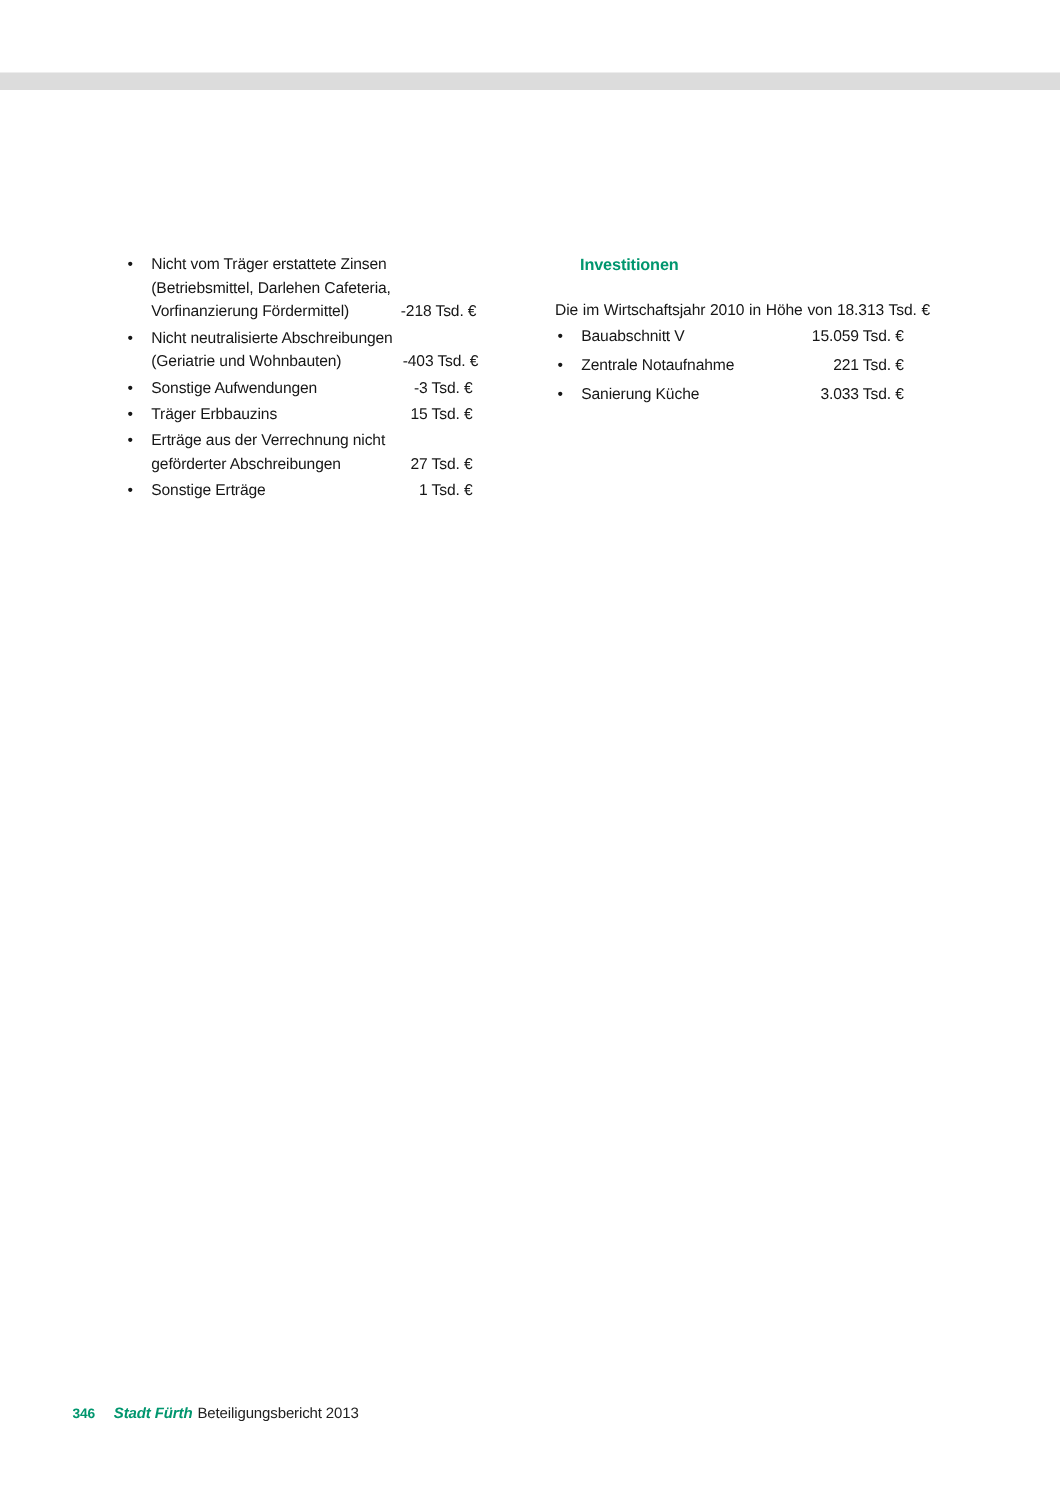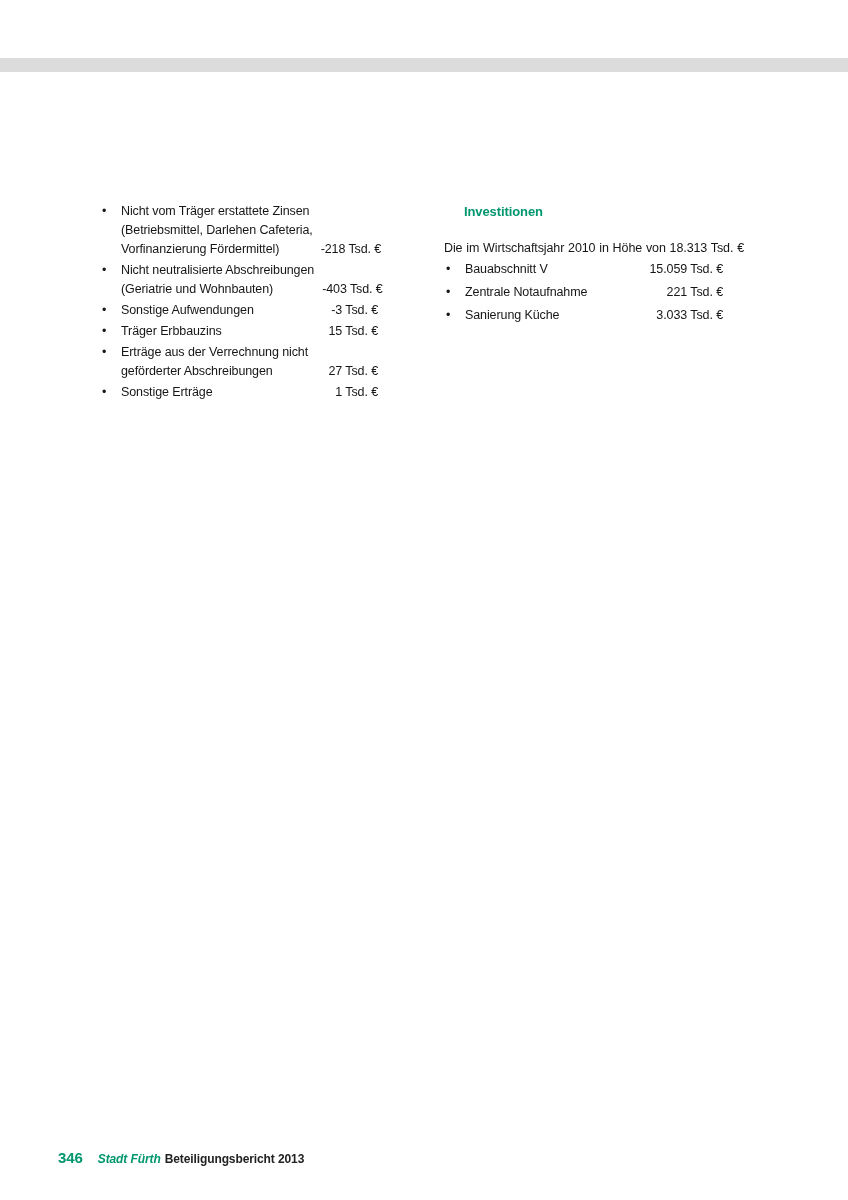--- a/index.html
+++ b/index.html
@@ -80,35 +80,33 @@
   .footer {
     position: absolute;
     left: 58px; top: 1121px;
     display: flex;
     align-items: baseline;
     white-space: nowrap;
   }
   .footer .page-num {
     color: var(--accent-green);
     font-weight: bold;
-    font-size: 15px;
+    font-size: 11px;
     margin-right: 15px;
-    margin-top: 27px;
   }
   .footer .brand {
     color: var(--accent-green);
     font-weight: bold;
     font-size: 12px;
     margin-right: 4px;
     font-style: italic;
   }
   .footer .report-title {
     color: #222222;
     font-size: 12px;
-    font-weight: bold;
   }
 </style>
 </head>
 <body>
 
 <div class="page">
 
   <div class="top-bar"></div>
 
   <div class="left-col">

